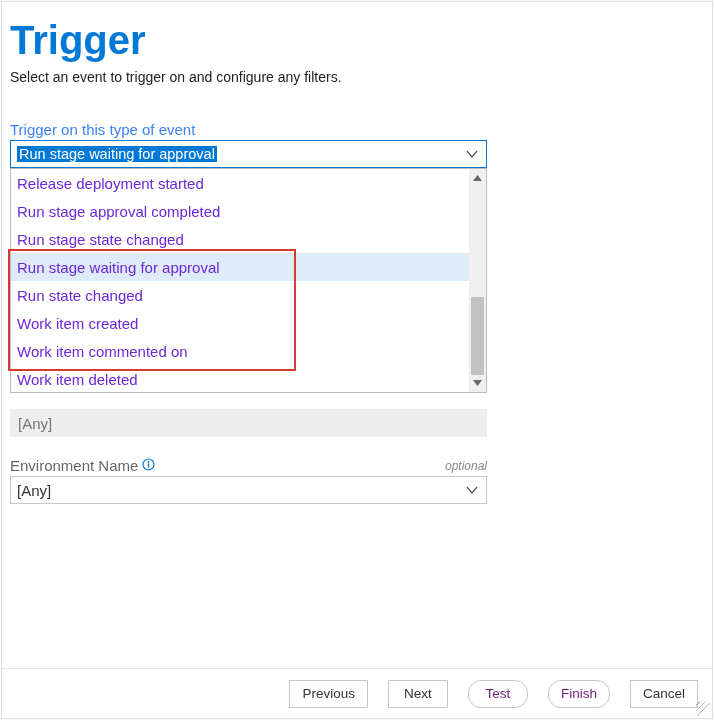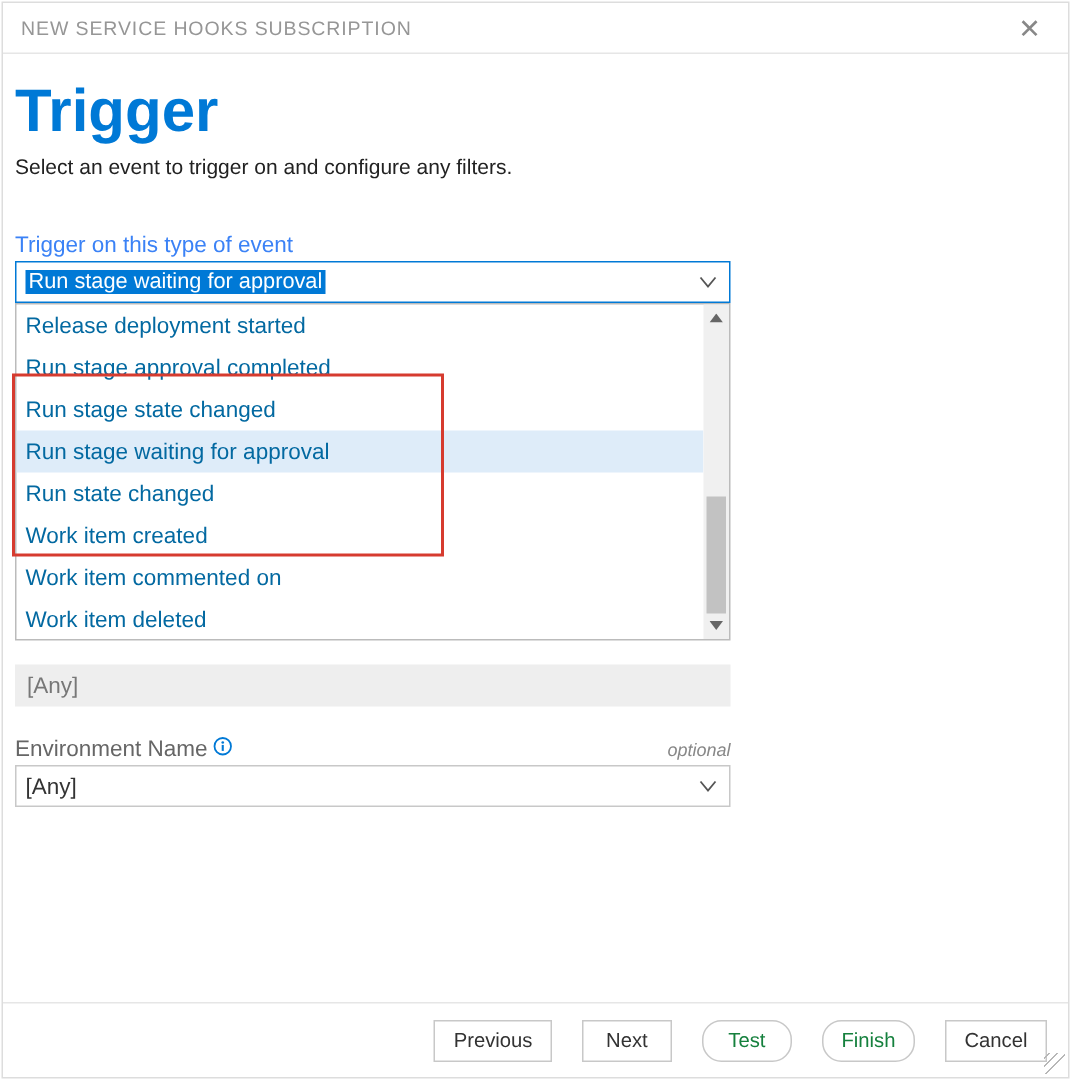--- a/index.html
+++ b/index.html
@@ -37,21 +37,21 @@
   }
   .chevron svg { display: block; }
 
   .dropdown-panel {
     width: 477px; height: 225px; border: 0.5px solid #bbb; background: #fff; position: relative;
     display: flex;
   }
   .dropdown-list { flex: 1; overflow: hidden; }
   .dropdown-item {
     height: 28px; padding: 0 6px; display: flex; align-items: center; font-size: 15px;
-    color: #0369a1; cursor: default; position: relative;
+    color: #6d28d9; cursor: default; position: relative;
   }
   .dropdown-item.hover { background: #deecf9; }
   .dropdown-scroll { width: 17px; background: #f0f0f0; border-left: 0px solid #ddd; position: relative; }
   .dropdown-scroll .arrow-up, .dropdown-scroll .arrow-down {
     width: 17px; height: 18px; display: flex; align-items: center; justify-content: center;
     position: absolute; color: #666;
   }
   .dropdown-scroll .arrow-up { top: 0; }
   .dropdown-scroll .arrow-down { bottom: 0; }
   .dropdown-scroll .thumb {
@@ -85,41 +85,35 @@
   .env-select .chevron { position: absolute; right: 6px; top: 50%; transform: translateY(-50%); }
 
   .footer {
     height: 50px; border-top: 1px solid #e6e6e6; display: flex; align-items: center;
     justify-content: flex-end; padding: 0 14px; gap: 20px; position: relative;
   }
   .footer button {
     min-width: 60px; height: 28px; padding: 0 12px; border: 1px solid #c8c8c8; background: #fff;
     font-size: 13.5px; color: #333; cursor: pointer;
   }
-  .footer button.disabled { color: #15803d; cursor: default; border-radius: 13px; }
+  .footer button.disabled { color: #701a75; cursor: default; border-radius: 13px; }
 
   .resize-grip {
     position: absolute; right: 2px; bottom: 2px; width: 14px; height: 14px;
     background:
       linear-gradient(135deg, transparent 6px, #b7b7b7 6px, #b7b7b7 7px, transparent 7px),
       linear-gradient(135deg, transparent 10px, #b7b7b7 10px, #b7b7b7 11px, transparent 11px),
       linear-gradient(135deg, transparent 2px, #b7b7b7 2px, #b7b7b7 3px, transparent 3px);
   }
 </style>
 </head>
 <body>
 
 <div class="modal">
 
-  <div class="titlebar">
-    <span class="titlebar-title">NEW SERVICE HOOKS SUBSCRIPTION</span>
-    <button class="titlebar-close">
-      <span>✕</span>
-    </button>
-  </div>
 
   <div class="content">
 
     <h1 class="trigger-heading">Trigger</h1>
     <div class="subtitle">Select an event to trigger on and configure any filters.</div>
 
     <div class="field-label">Trigger on this type of event</div>
 
     <div class="selectbox">
       <span class="selected-text">Run stage waiting for approval</span>

